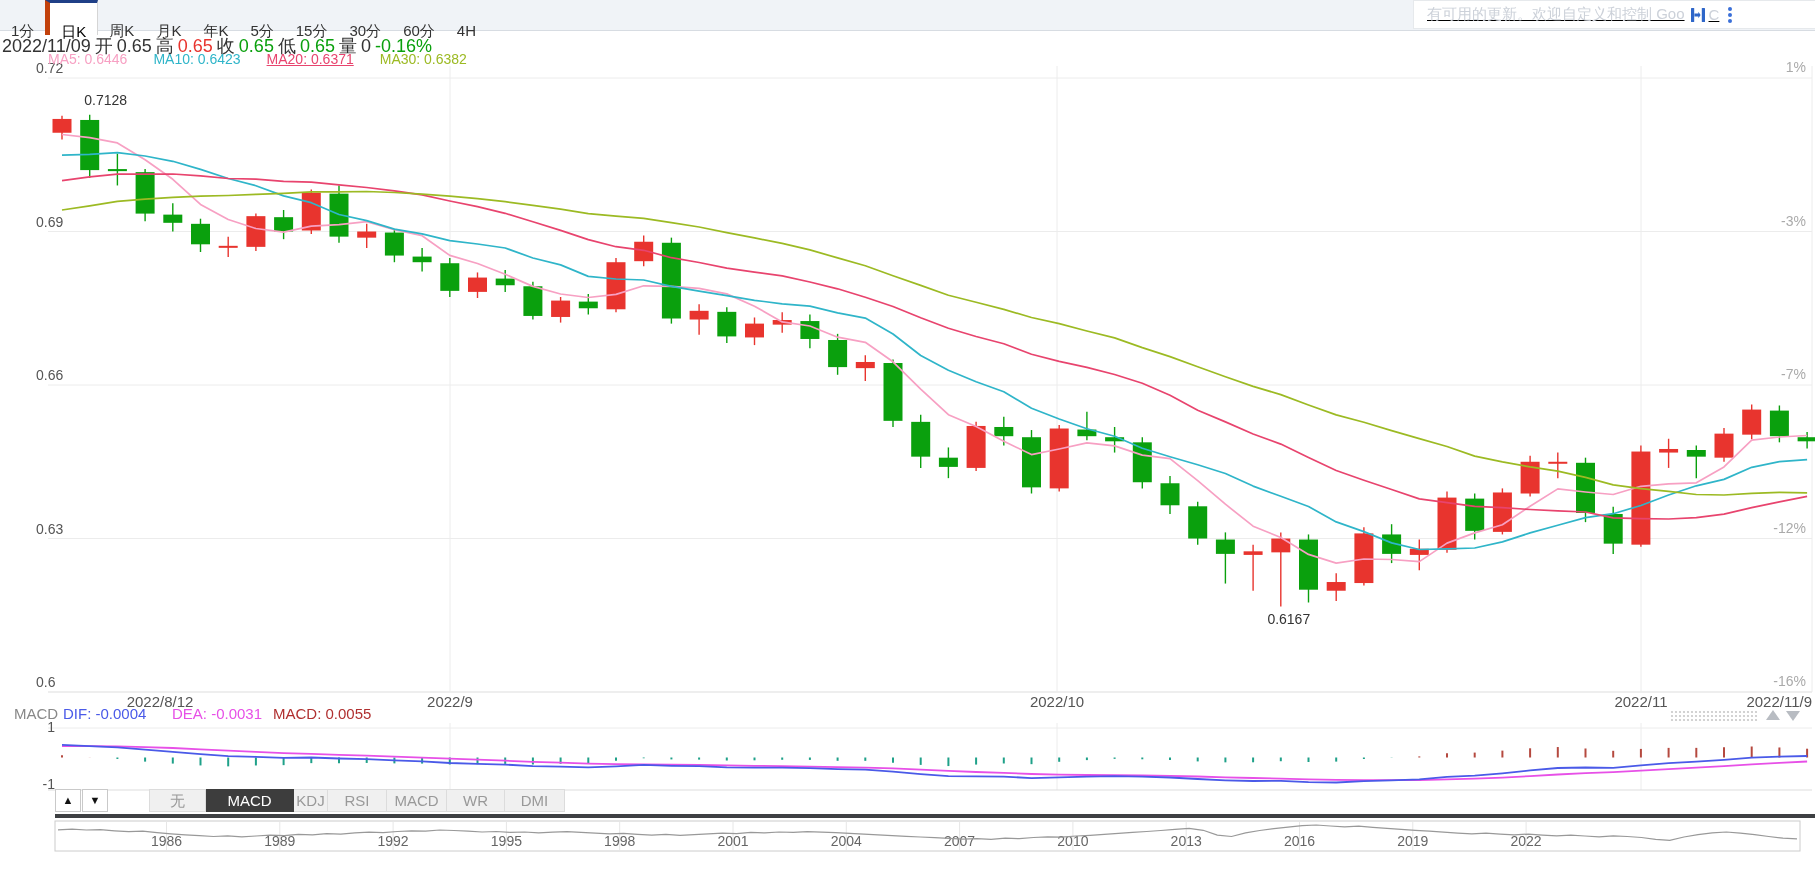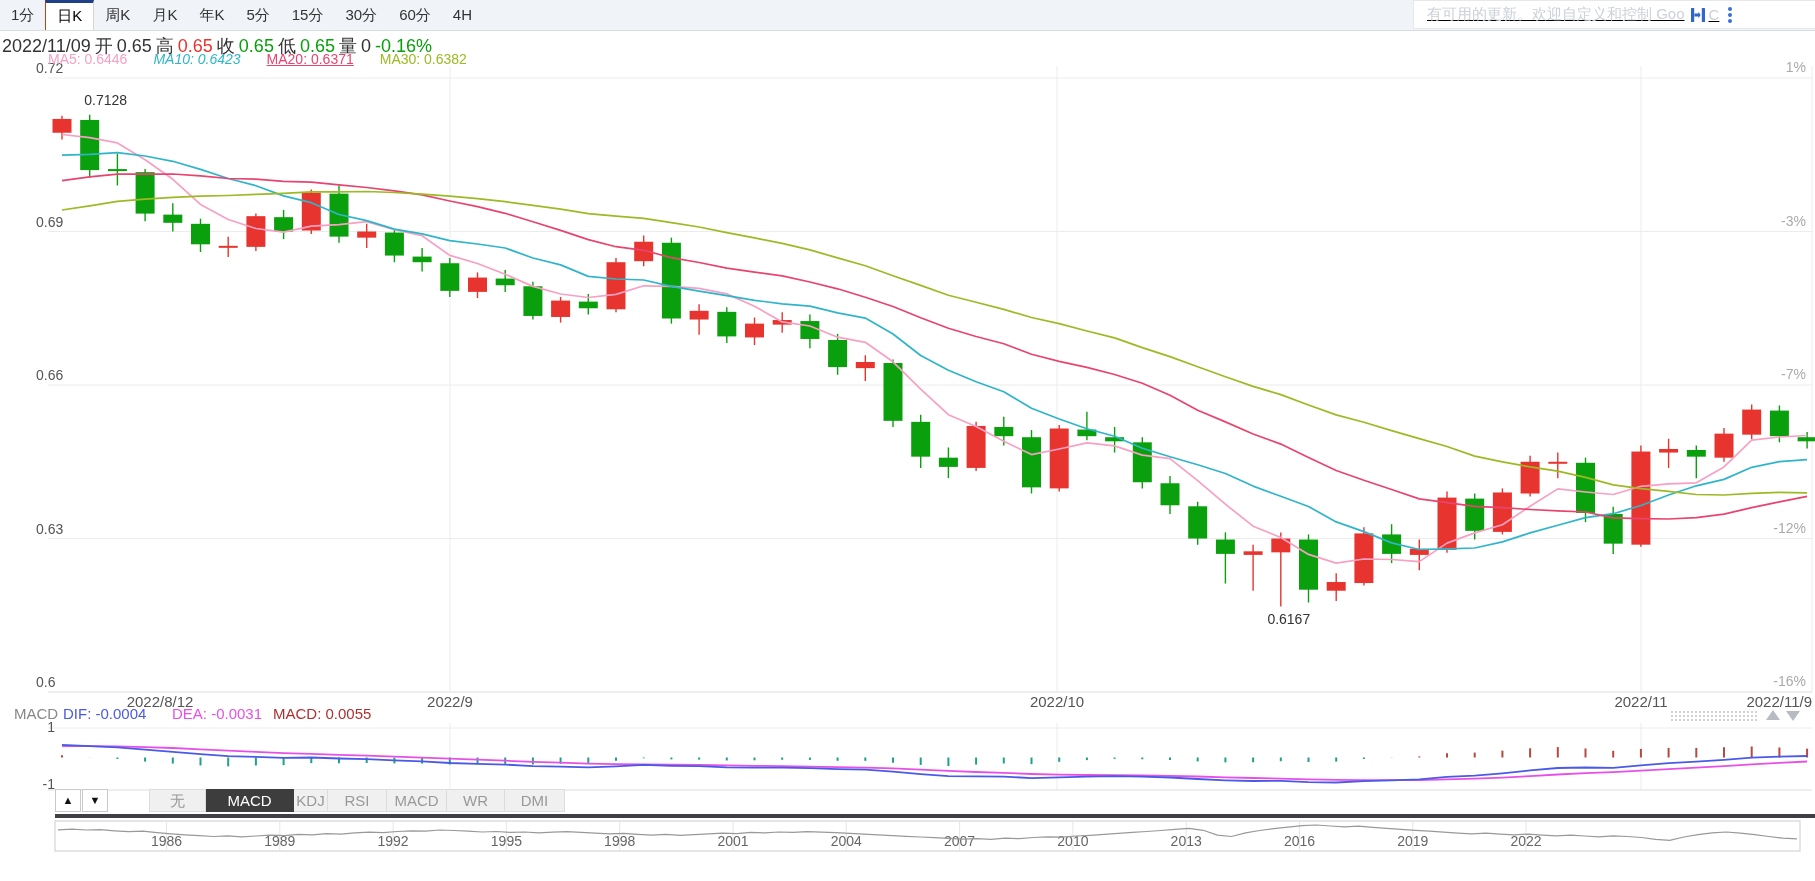--- a/index.html
+++ b/index.html
@@ -8,26 +8,26 @@
     background:#fff;font-family:"Liberation Sans", sans-serif;
     -webkit-font-smoothing:antialiased;
   }
   
   .toolbar{
     position:absolute;left:0;top:0;width:1815px;height:30px;
     background:#f0f3f7;border-bottom:1px solid #d7dce2;z-index:5;
     display:flex;align-items:stretch;
   }
   .tb-tab{
-    padding:0 11px;line-height:29px;font-size:15px;color:#333;cursor:pointer;
+    padding:16px 11px;line-height:29px;font-size:15px;color:#333;cursor:pointer;
     box-sizing:border-box;
   }
   .tb-tab.active{
     background:#fff;border-top:3px solid #1f3f87;line-height:26px;
-    border-left:1px solid #c2410c;border-right:1px solid #d5d5d5;color:#000;
+    border-left:5px solid #c2410c;border-right:1px solid #d5d5d5;color:#000;
   }
   .notice-box{
     position:absolute;right:0;top:0;height:29px;width:402px;background:#fff;
     border:1px solid #e6e9ec;border-right:none;box-sizing:border-box;
     display:flex;align-items:center;z-index:6;overflow:hidden;text-decoration:underline;
   }
   .notice-text{font-size:15px;color:#ccd1d9;padding-left:13px;white-space:nowrap;}
   .notice-icons{display:flex;align-items:center;margin-left:2px;}
   .upd-icon{width:20px;height:20px;margin-left:1px;}
   .notice-c{font-size:15px;color:#ccd1d9;margin-left:1px;}
@@ -87,21 +87,21 @@
       <g fill="#3a6fd8">
         <circle cx="7" cy="4" r="2"></circle>
           <circle cx="7" cy="10" r="2"></circle>
           <circle cx="7" cy="16" r="2"></circle>
       </g>
     </svg>
   </span>
 </div>
 
 <div class="ohlc-row" id="ohlc-row"><span style="color: rgb(51, 51, 51);">2022/11/09</span><span style="color: rgb(51, 51, 51);">开</span><span style="color: rgb(51, 51, 51);">0.65</span><span style="color: rgb(51, 51, 51);">高</span><span style="color: rgb(232, 52, 46);">0.65</span><span style="color: rgb(51, 51, 51);">收</span><span style="color: rgb(10, 160, 13);">0.65</span><span style="color: rgb(51, 51, 51);">低</span><span style="color: rgb(10, 160, 13);">0.65</span><span style="color: rgb(51, 51, 51);">量</span><span style="color: rgb(51, 51, 51);">0</span><span style="color: rgb(10, 160, 13);">-0.16%</span></div>
-<div class="ma-row" id="ma-row"><span style="color: rgb(247, 160, 195);">MA5: 0.6446</span><span style="color: rgb(47, 181, 201); font-style: italic;">MA10: 0.6423</span><span style="color: rgb(232, 68, 110); text-decoration: underline;">MA20: 0.6371</span><span style="color: rgb(156, 186, 35);">MA30: 0.6382</span></div>
+<div class="ma-row" id="ma-row"><span style="color: rgb(247, 160, 195);">MA5: 0.6446</span><span style="color: rgb(47, 181, 201);">MA10: 0.6423</span><span style="color: rgb(232, 68, 110); text-decoration: underline;">MA20: 0.6371</span><span style="color: rgb(156, 186, 35);">MA30: 0.6382</span></div>
 
 <svg id="chart" width="1815" height="881">
     <line x1="48" y1="78" x2="1812" y2="78" stroke="#ececec" stroke-width="1"></line>
     <line x1="48" y1="231.5" x2="1812" y2="231.5" stroke="#ececec" stroke-width="1"></line>
     <line x1="48" y1="385" x2="1812" y2="385" stroke="#ececec" stroke-width="1"></line>
     <line x1="48" y1="538.5" x2="1812" y2="538.5" stroke="#ececec" stroke-width="1"></line>
     <line x1="48" y1="692" x2="1812" y2="692" stroke="#dddddd" stroke-width="1"></line>
     <line x1="450" y1="66" x2="450" y2="692" stroke="#ececec" stroke-width="1"></line>
     <line x1="450" y1="723" x2="450" y2="790" stroke="#ececec" stroke-width="1"></line>
     <line x1="1057" y1="66" x2="1057" y2="692" stroke="#ececec" stroke-width="1"></line>

